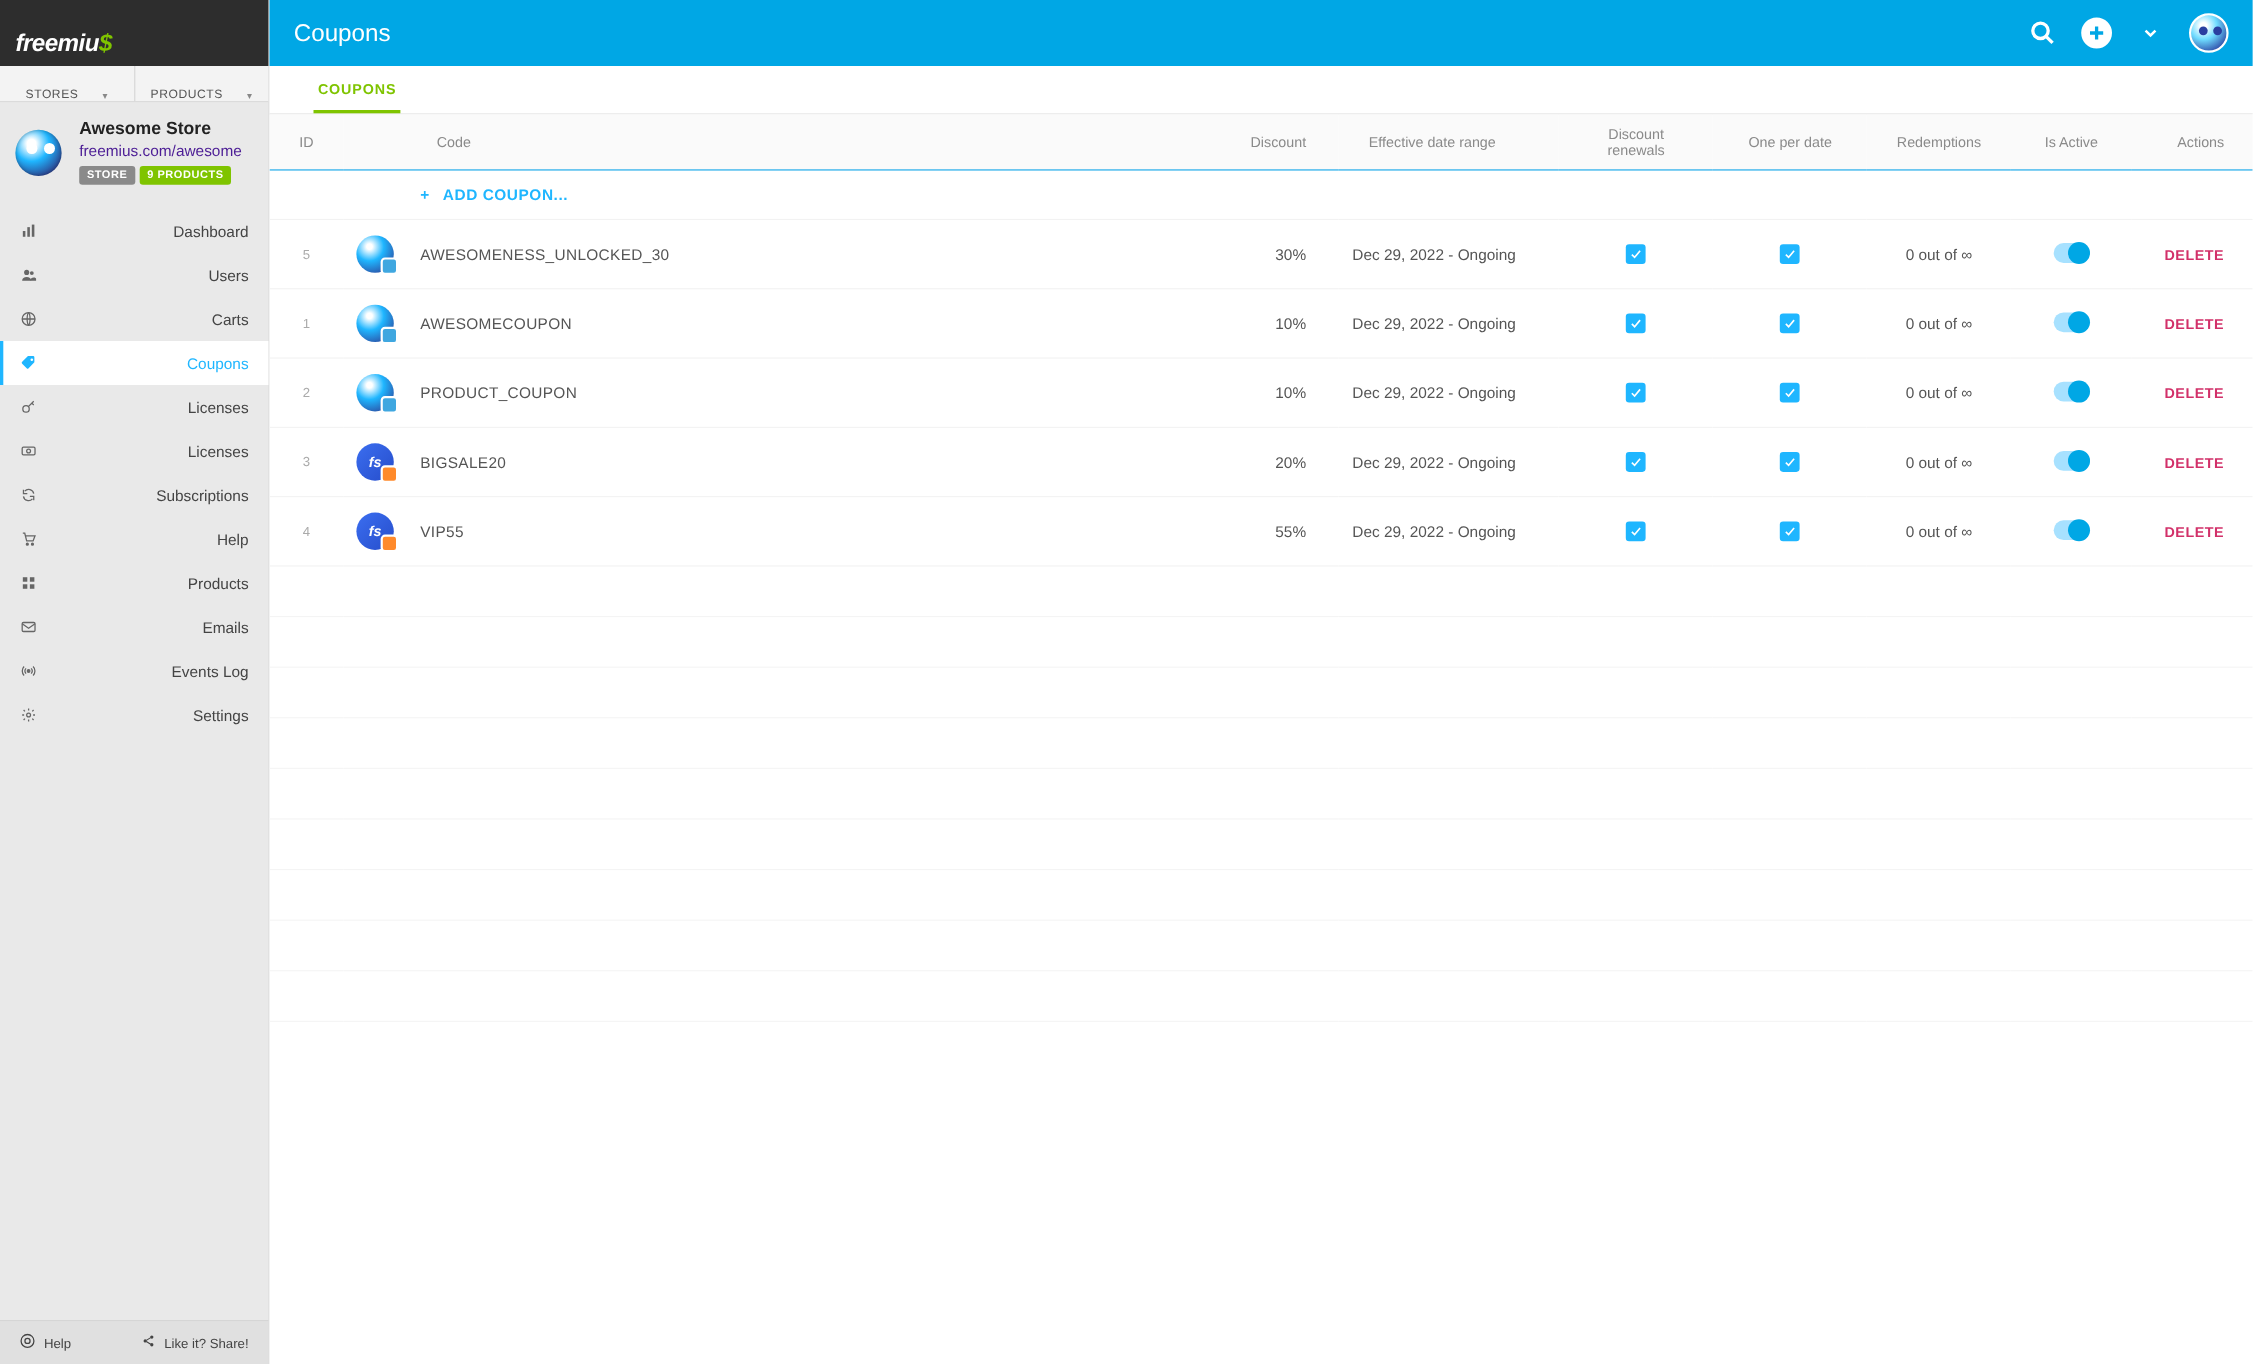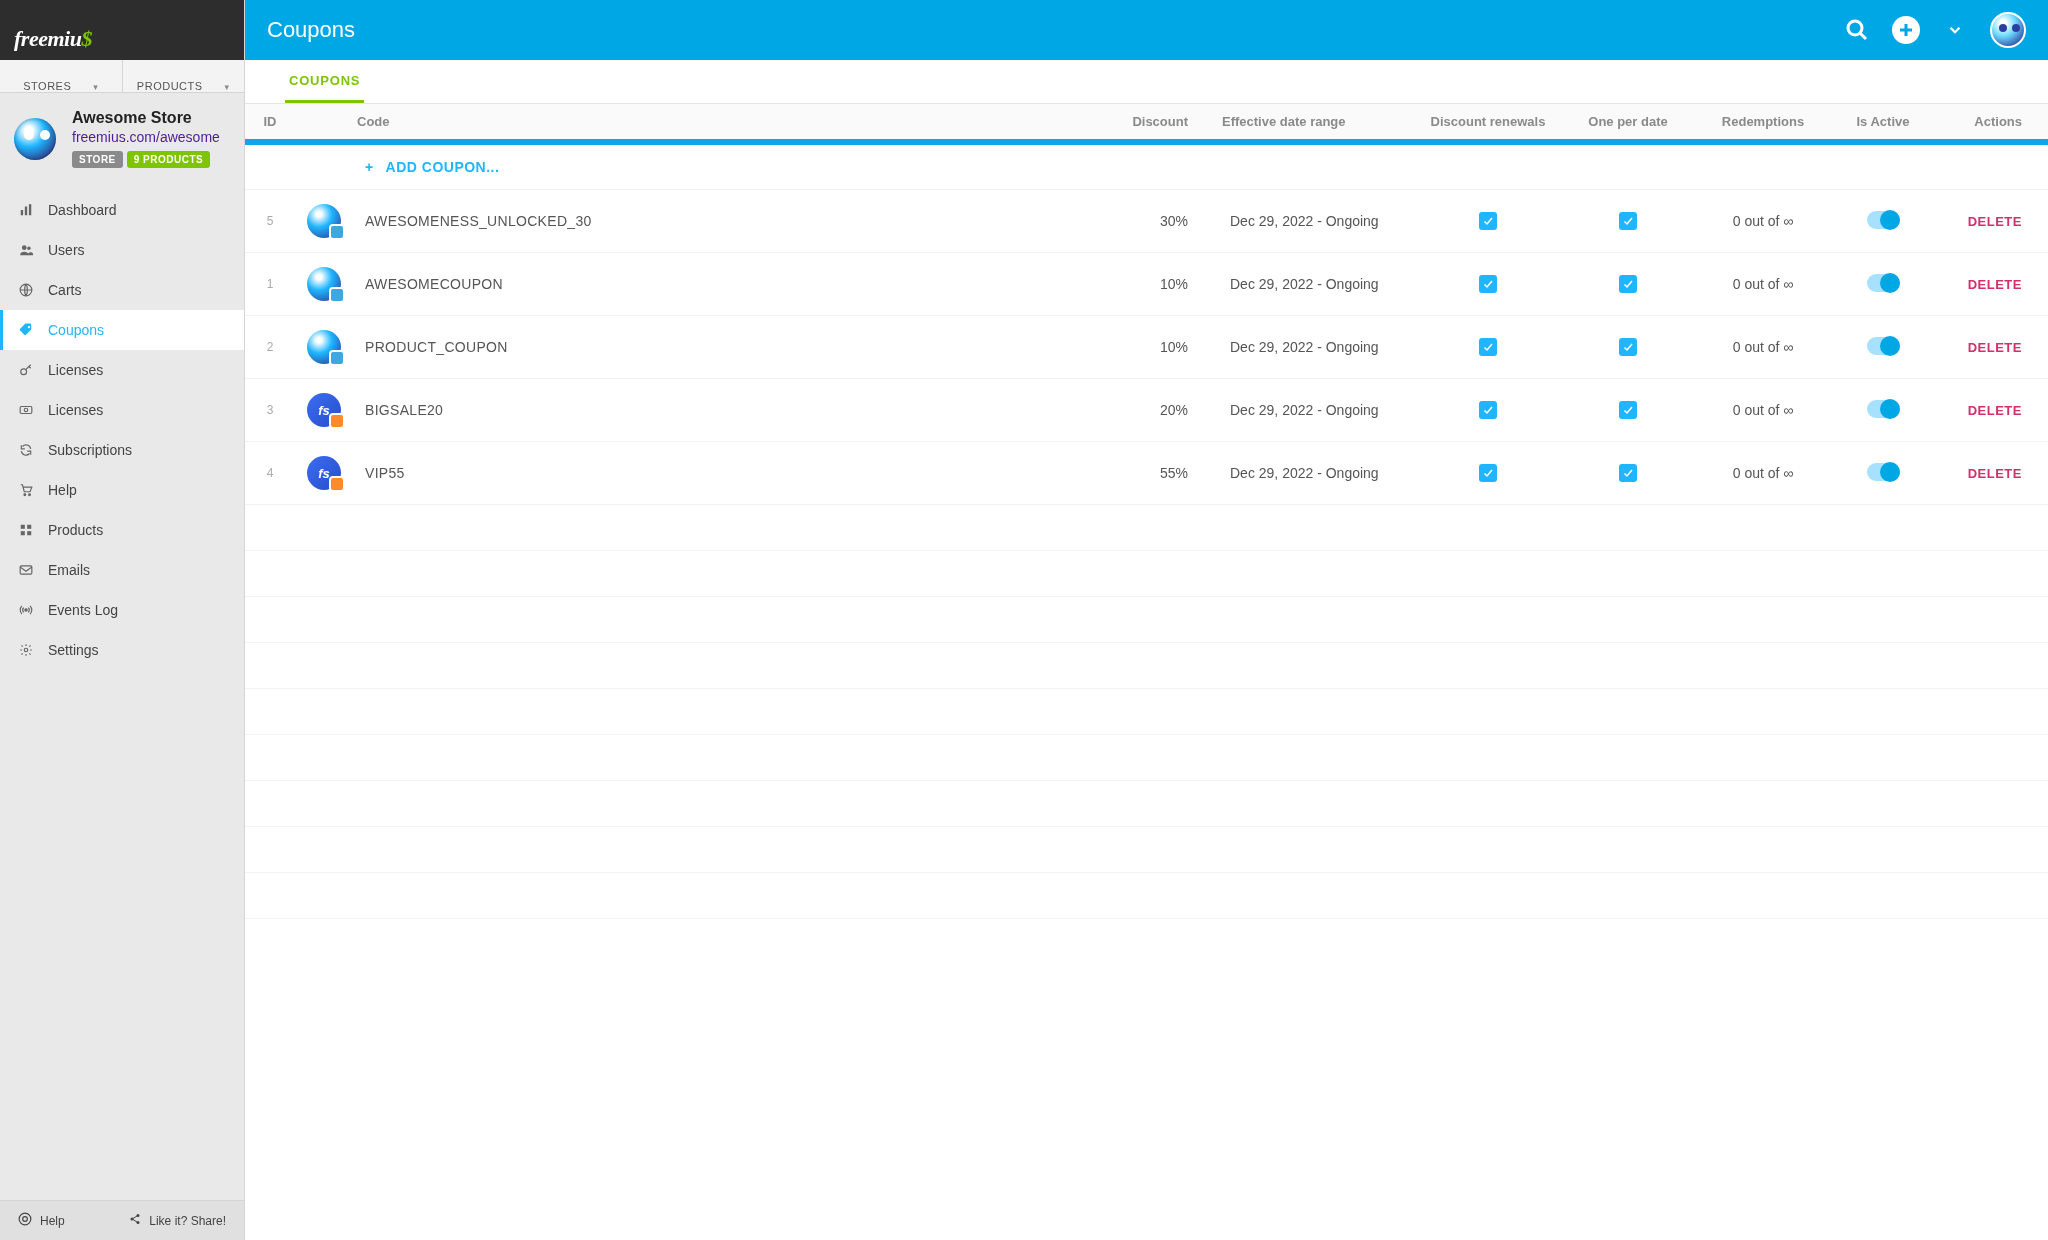--- a/index.html
+++ b/index.html
@@ -2,40 +2,40 @@
 <html><head>
 <meta charset="utf-8">
 <style>
 * { margin: 0; padding: 0; box-sizing: border-box; }
 html, body { width: 100%; height: 100%; font-family: "Helvetica Neue", Arial, sans-serif; font-size: 14px; color: #333; background: #fff; }
 body { display: flex; overflow: hidden; }
 
 
 .sidebar { width: 245px; background: #e9e9e9; display: flex; flex-direction: column; border-right: 1px solid #d5d5d5; }
 .logo-bar { height: 60px; background: #2d2d2d; display: flex; align-items: center; padding: 0 14px; }
-.logo-bar .logo-text { font-family: Liberation Serif, serif; font-weight: 700; font-style: italic; font-size: 22px; color: #fff; letter-spacing: -0.5px; margin-top: 17px; }
+.logo-bar .logo-text { font-family: Liberation Sans, sans-serif; font-weight: 700; font-style: italic; font-size: 22px; color: #fff; letter-spacing: -0.5px; margin-top: 17px; }
 .logo-bar .logo-text .apostrophe { color: #7fc400; }
 
 .top-tabs { display: flex; border-bottom: 1px solid #d5d5d5; background: #f3f3f3; }
 .top-tabs .tab { flex: 1; display: flex; align-items: flex-end; justify-content: center; gap: 22px; height: 32px; font-size: 11px; font-weight: 400; color: #555; cursor: pointer; border-right: 1px solid #d5d5d5; letter-spacing: 0.5px; }
 .top-tabs .tab:last-child { border-right: none; }
 .top-tabs .chev { font-size: 9px; color: #888; }
 
 .store-block { display: flex; align-items: center; padding: 16px 14px 16px 14px; gap: 16px; background: #e9e9e9; }
 .store-avatar { width: 42px; height: 42px; border-radius: 50%; background: radial-gradient(circle at 35% 30%, #fff 10%, #1fb6ff 40%, #2d3e8a 80%); position: relative; flex-shrink: 0; box-shadow: inset 0 0 4px rgba(0,0,0,0.3); }
 .store-avatar::after { content:""; position:absolute; width:10px; height:10px; background:#fff; border-radius:50%; top:12px; left:10px; box-shadow: 16px 0 0 #fff; }
 .store-info .store-name { font-size: 16px; font-weight: 700; color: #222; }
 .store-info .store-url { font-size: 14px; color: #4c1d95; margin-top: 2px; }
 .store-badges { margin-top: 6px; display: flex; gap: 4px; }
 .badge { display: inline-block; font-size: 10px; font-weight: 700; padding: 3px 7px; border-radius: 3px; letter-spacing: 0.5px; }
 .badge.grey { background: #8a8a8a; color: #fff; }
 .badge.green { background: #7fc400; color: #fff; }
 
 .nav { flex: 1; padding-top: 6px; background: #e9e9e9;}
-.nav-item { display: flex; align-items: center; gap: 14px; padding: 12px 18px; color: #444; cursor: pointer; font-size: 14px; }
+.nav-item { display: flex; align-items: center; gap: 14px; padding: 12px 18px; color: #444; cursor: pointer; font-size: 14px; justify-content: space-between; }
 .nav-item .ico { width: 16px; display:flex; align-items:center; justify-content:center; color: #666; }
 .nav-item.active { background: #fff; color: #1fb6ff; border-left: 3px solid #1fb6ff; padding-left: 15px; }
 .nav-item.active .ico { color: #1fb6ff; }
 
 .sidebar-footer { border-top: 1px solid #d5d5d5; background: #e0e0e0; display: flex; align-items: center; height: 40px; padding: 0 18px; gap: 10px; font-size: 12px; color: #444; }
 .sidebar-footer .spacer { flex: 1; }
 .sidebar-footer .foot-link { display: flex; align-items: center; gap: 8px; cursor: pointer; }
 
 
 .main { flex: 1; display: flex; flex-direction: column; background: #fff; }
@@ -47,21 +47,21 @@
 .header .user-avatar { width: 36px; height: 36px; border-radius: 50%; background: radial-gradient(circle at 35% 30%, #fff 10%, #6fdcff 40%, #2a3fa0 85%); border: 2px solid #fff; position: relative;}
 .header .user-avatar::after { content:""; position:absolute; width:8px; height:8px; background:#2a3fa0; border-radius:50%; top:10px; left:7px; box-shadow: 13px 0 0 #2a3fa0; }
 
 .subtabs { height: 44px; display: flex; align-items: stretch; border-bottom: 1px solid #e5e5e5; padding-left: 40px; }
 .subtab { display: flex; align-items: center; padding: 0 4px; margin-right: 28px; font-size: 13px; font-weight: 700; letter-spacing: 0.8px; color: #888; cursor: pointer; }
 .subtab.active { color: #7fc400; border-bottom: 3px solid #7fc400; }
 
 
 .table-wrap { flex: 1; overflow: auto; }
 table { width: 100%; border-collapse: collapse; }
-thead th { font-weight: 700; font-size: 13px; color: #8a8a8a; padding: 10px 4px; text-align: left; border-bottom: 6px solid #0ea5e9; background: #fafafa; }
+thead th { font-weight: 400; font-size: 13px; color: #8a8a8a; padding: 10px 27px; text-align: left; border-bottom: 1px solid #0ea5e9; background: #fafafa; }
 thead th.id { text-align:center; width: 50px;}
 tbody td { padding: 14px 12px; font-size: 14px; color: #555; border-bottom: 1px solid #f2f2f2; vertical-align: middle;}
 tbody tr.add-row td { color:#1fb6ff; font-weight:600; letter-spacing:0.5px; cursor:pointer; font-size: 14px;}
 tbody tr.empty td { height: 46px; border-bottom: 1px solid #f4f4f4;}
 td.id-cell { text-align:center; color:#aaa; font-size:12px;}
 td.icon-cell { width: 50px;}
 .product-ico { width: 34px; height: 34px; border-radius: 50%; position: relative; }
 .product-ico.blue { background: radial-gradient(circle at 35% 30%, #fff 8%, #1fb6ff 40%, #2d4aa0 85%);}
 .product-ico.orange { background: linear-gradient(135deg,#3b6ef0,#264dcb);}
 .product-ico .mini-badge { position:absolute; bottom:-2px; right:-4px; width:16px; height:16px; border-radius:4px; background:#ff8a2b; border:2px solid #fff;}

